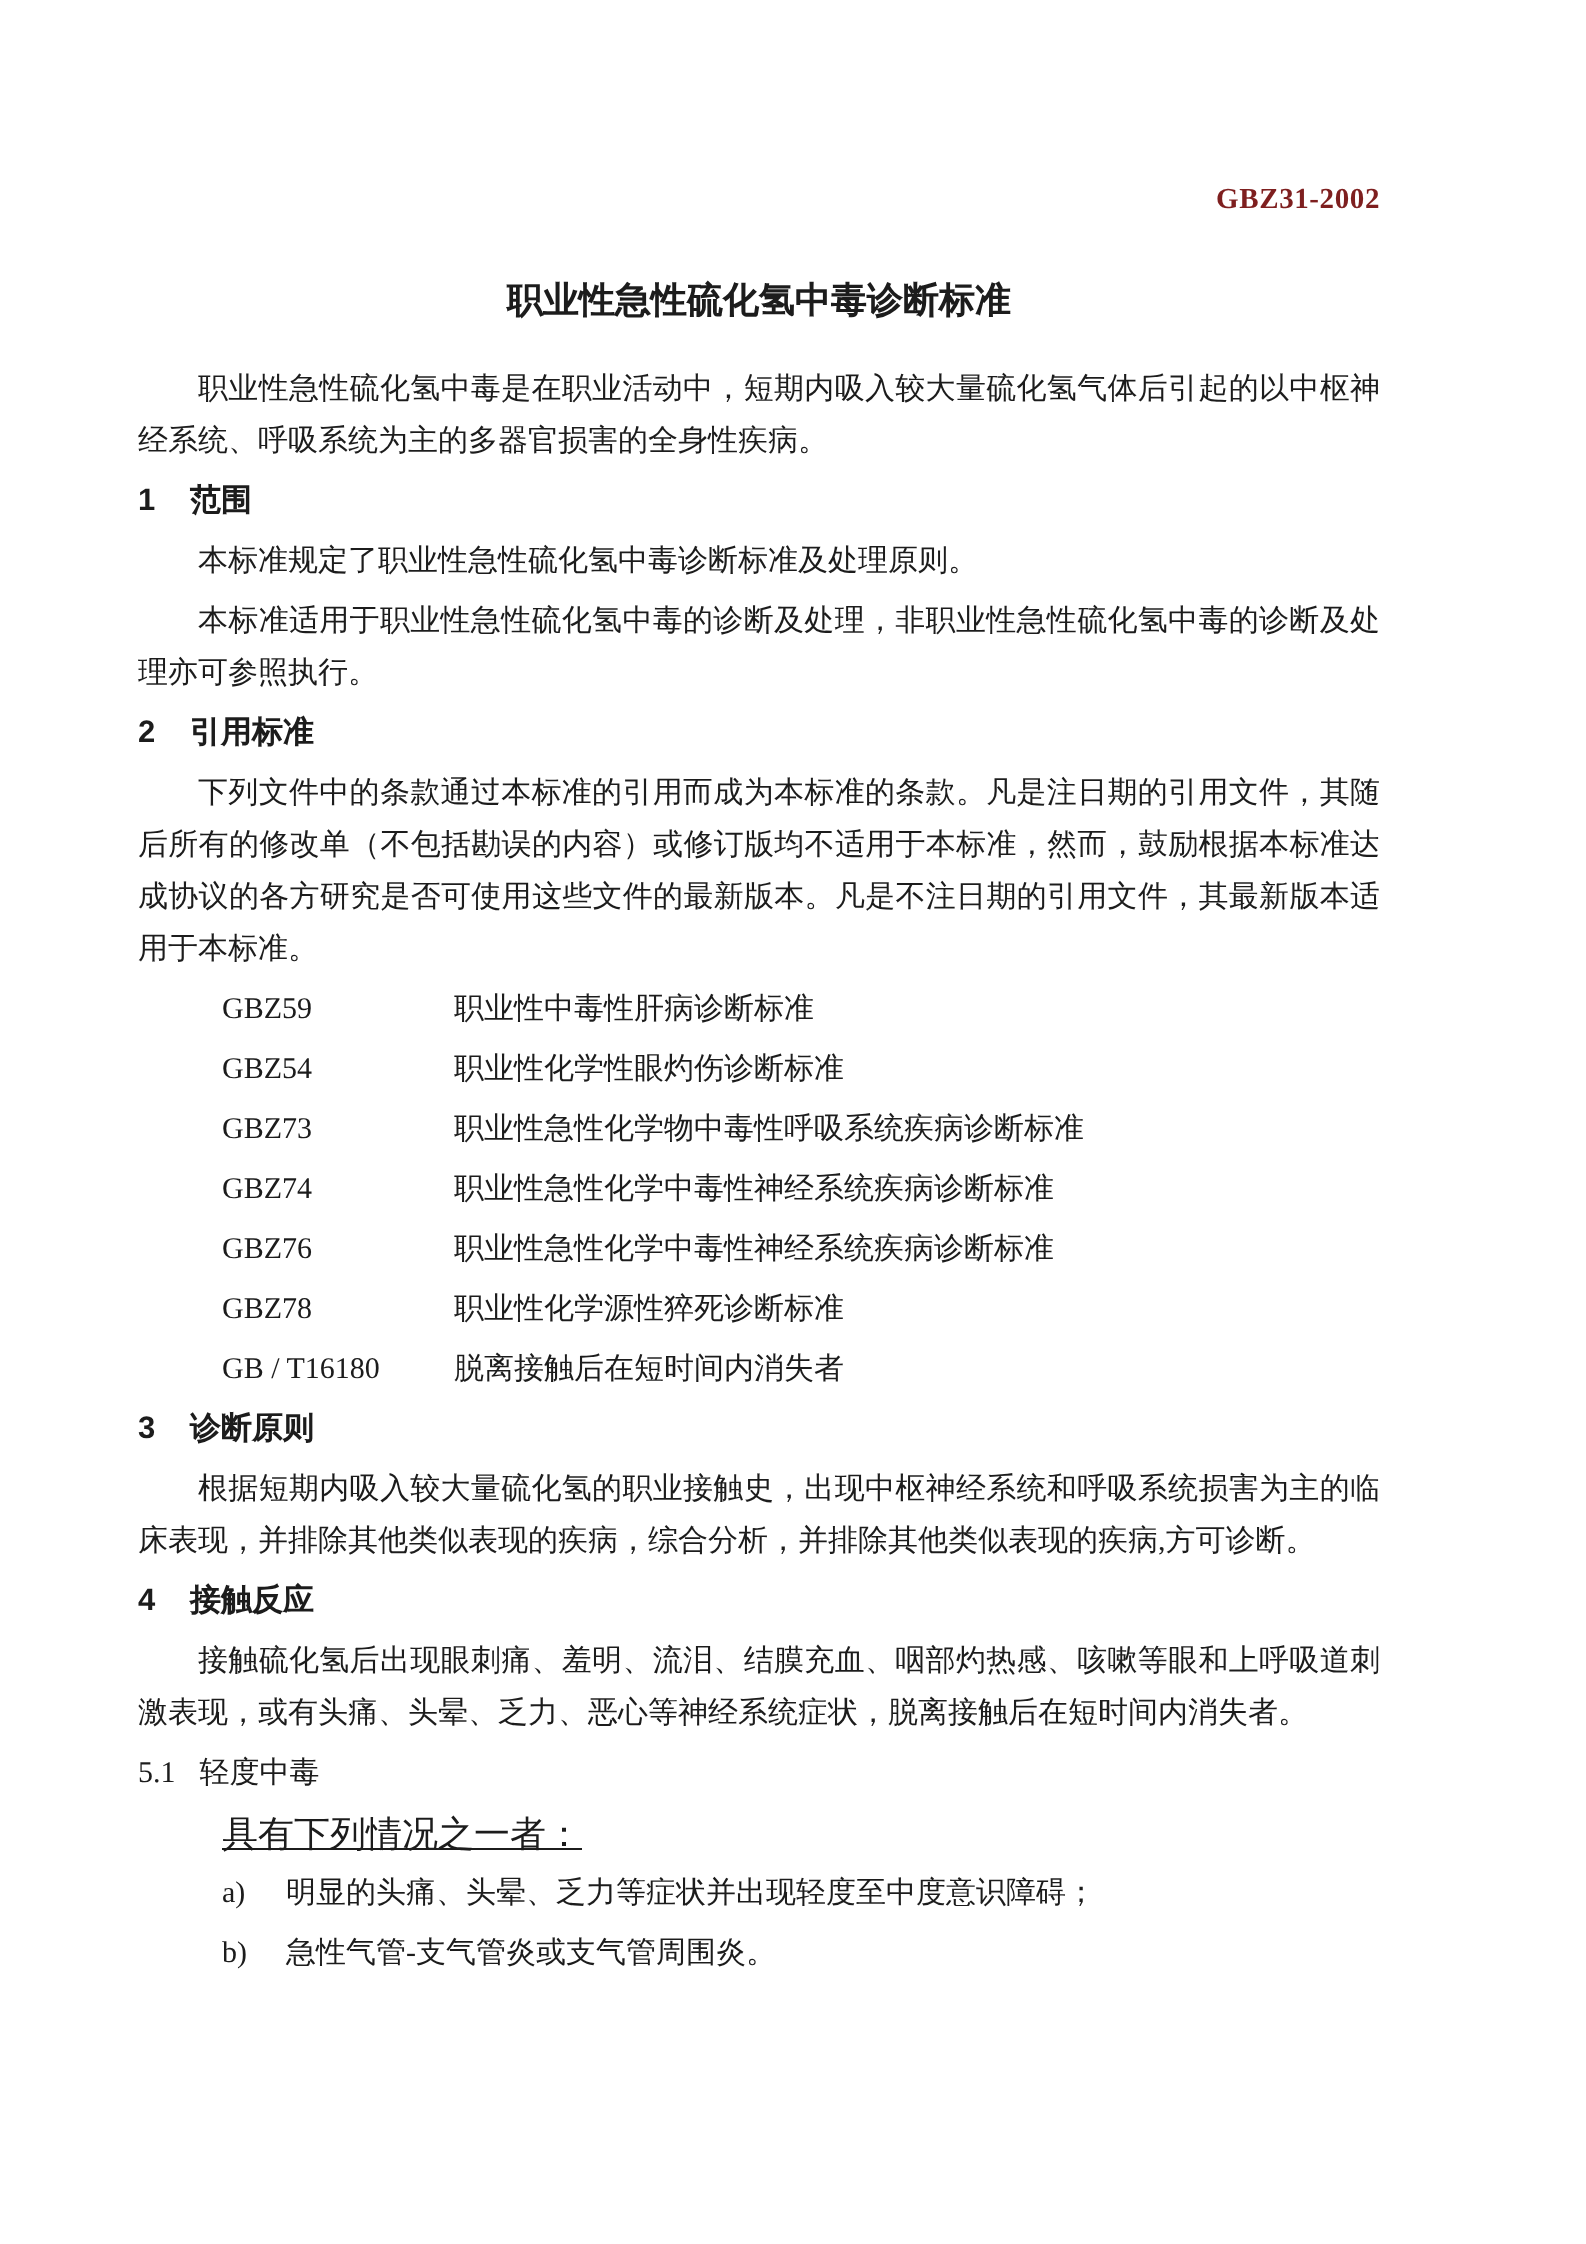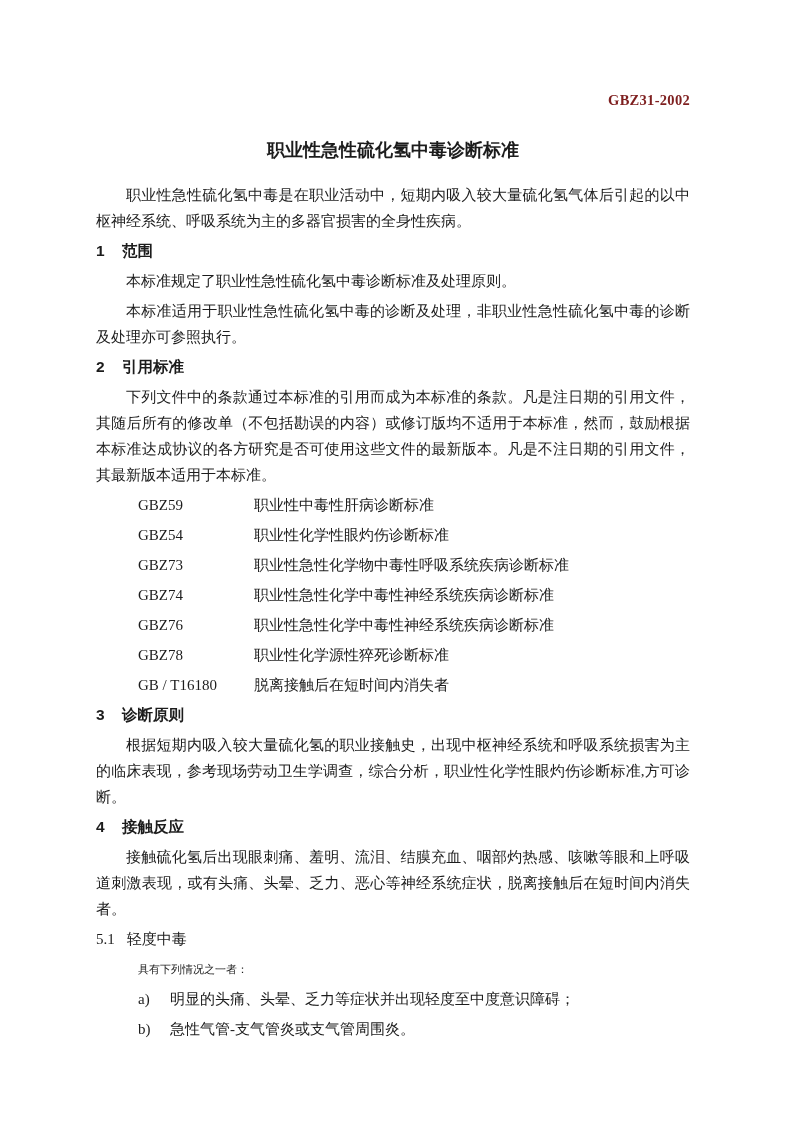--- a/index.html
+++ b/index.html
@@ -3,21 +3,21 @@
 <meta charset="utf-8">
 <style>
   html, body { margin:0; padding:0; background:#ffffff; }
   .page {
     position: relative;
     width: 793px;
     height: 1122px;
     margin: 0 auto;
     background: #ffffff;
     box-sizing: border-box;
-    padding: 90px 103px 0 96px;
+    padding: 90px 103px 0 69px;
     font-family: "Liberation Serif", "DejaVu Serif", serif;
     color: #1c1c1c;
     overflow: hidden;
   }
   .doc-code {
     text-align: right;
     font-weight: bold;
     font-size: 14.5px;
     line-height: 20px;
     color: #7E1F1F;
@@ -54,24 +54,25 @@
     padding-left: 42px;
   }
   .ref-code { display: inline-block; width: 116px; }
   .subsec-heading {
     font-size: 15px;
     line-height: 26px;
     margin: 2px 0 4px 0;
   }
   .subsec-num { display: inline-block; margin-right: 12px; }
   .lead-para {
-    font-size: 11px;
+    font-size: 18px;
     line-height: 26px;
     margin: 0 0 4px 0;
     padding-left: 42px;
+    text-decoration: underline;
   }
   .list-item {
     font-size: 15px;
     line-height: 26px;
     margin: 0 0 4px 0;
     padding-left: 42px;
   }
   .list-marker { display: inline-block; width: 32px; }
 </style>
 </head>
@@ -114,21 +115,21 @@
   <div class="ref-row">
     <span class="ref-code">GBZ78</span><span class="ref-title">职业性化学源性猝死诊断标准</span>
   </div>
   <div class="ref-row">
     <span class="ref-code">GB / T16180</span><span class="ref-title">脱离接触后在短时间内消失者</span>
   </div>
 
   <div class="sec-heading">
     <span class="sec-num">3</span><span>诊断原则</span>
   </div>
-  <p class="para">根据短期内吸入较大量硫化氢的职业接触史，出现中枢神经系统和呼吸系统损害为主的临床表现，参考现场劳动卫生学调查，综合分析，职业性化学性眼灼伤诊断标准,方可诊断。</p>
+  <p class="para">根据短期内吸入较大量硫化氢的职业接触史，出现中枢神经系统和呼吸系统损害为主的临床表现，并排除其他类似表现的疾病，综合分析，并排除其他类似表现的疾病,方可诊断。</p>
 
   <div class="sec-heading">
     <span class="sec-num">4</span><span>接触反应</span>
   </div>
   <p class="para">接触硫化氢后出现眼刺痛、羞明、流泪、结膜充血、咽部灼热感、咳嗽等眼和上呼吸道刺激表现，或有头痛、头晕、乏力、恶心等神经系统症状，脱离接触后在短时间内消失者。</p>
 
 
   <div class="subsec-heading">
     <span class="subsec-num">5.1</span><span>轻度中毒</span>
   </div>

